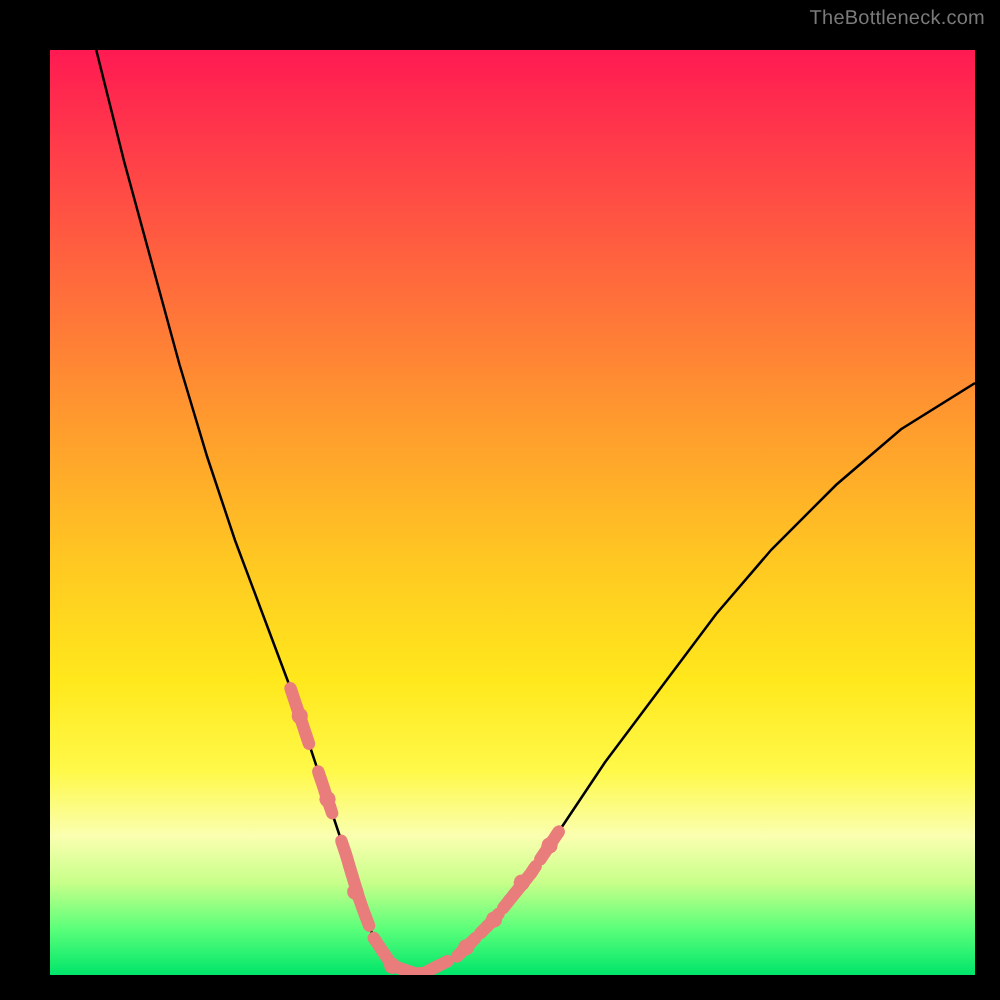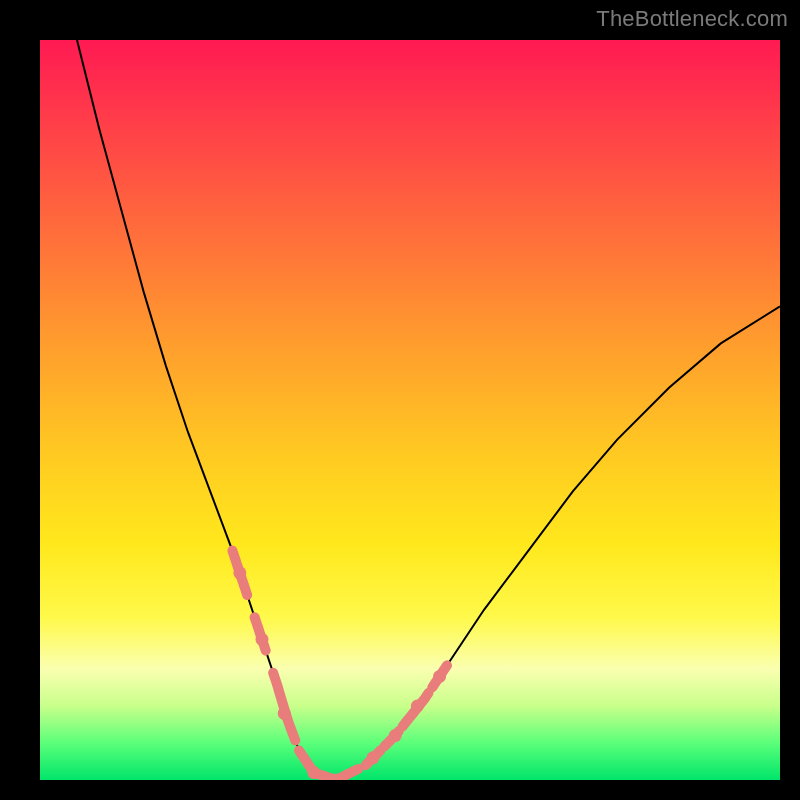--- a/index.html
+++ b/index.html
@@ -43,21 +43,21 @@
     left: 0;
     top: 0;
     width: 740px;
     height: 740px;
   }
   .watermark {
     position: absolute;
     top: 6px;
     right: 12px;
     color: #7a7a7a;
-    font-size: 22px;
+    font-size: 16px;
     letter-spacing: 0.2px;
   }
   .curve {
     fill: none;
     stroke: #000;
     stroke-width: 2;
   }
   .pink-seg {
     fill: none;
     stroke: #e97d7b;

